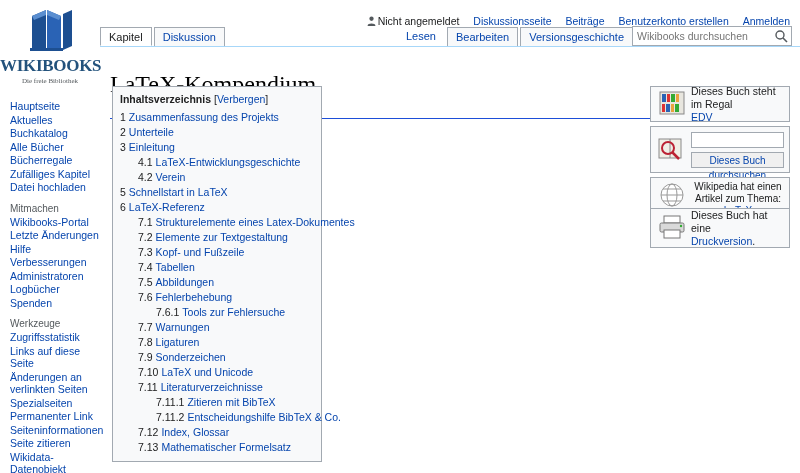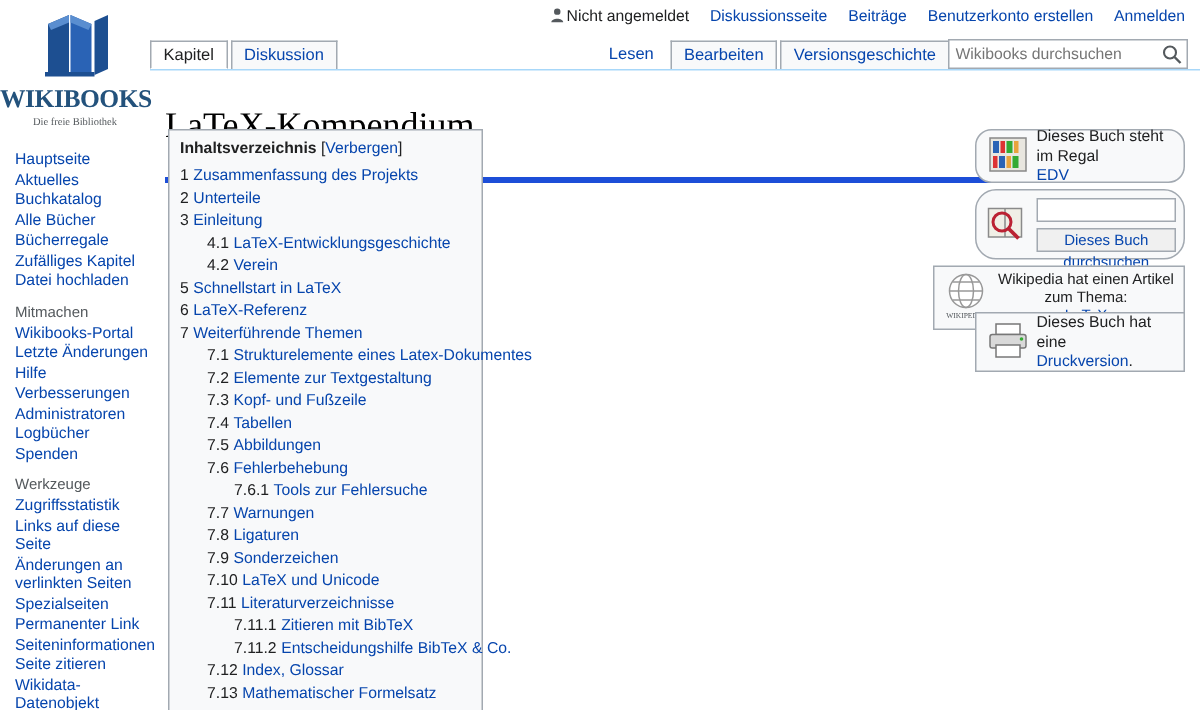--- a/index.html
+++ b/index.html
@@ -10,21 +10,21 @@
     background: #ffffff;
     font-family: "Liberation Sans", sans-serif;
     font-size: 11px;
     color: #202122;
   }
   a { color: #0645ad; text-decoration: none; }
 
   
   #topbar {
     position: absolute;
-    top: 0; left: 0; right: 0;
+    top: 10px; left: 0; right: 0;
     height: 20px;
     text-align: right;
     padding: 5px 10px 0 0;
     font-size: 10.5px;
     white-space: nowrap;
   }
   #topbar .t-item { margin-left: 11px; }
   #topbar .user-icon {
     display: inline-block;
     width: 9px; height: 10px;
@@ -124,21 +124,21 @@
 
   
   #page-title {
     position: absolute;
     left: 110px; top: 54px;
     font-family: "Liberation Serif", serif;
     font-size: 24px;
     font-weight: normal;
     color: #000;
     line-height: 28px;
-    border-bottom: 4px solid #1d4ed8;
+    border-bottom: 1px solid #1d4ed8;
     width: 560px;
     padding-bottom: 20px;
   }
 
   
   #sidebar {
     position: absolute;
     left: 0; top: 100px;
     width: 100px;
     font-size: 10.5px;
@@ -179,23 +179,23 @@
   .toc-num { color: #202122; margin-right: 3px; }
   .toc-row { white-space: nowrap; }
 
   
   .rbox {
     position: absolute;
     border: 1px solid #a2a9b1;
     background: #f8f9fa;
     font-size: 10.5px;
   }
-  #rbox-shelf { right: 10px; top: 86px; width: 140px; height: 36px; border-radius: 11px; }
-  #rbox-search { right: 10px; top: 126px; width: 140px; height: 47px; border-radius: 14px; }
-  #rbox-wikipedia { right: 10px; top: 177px; width: 168px; height: 43px; }
+  #rbox-shelf { right: 10px; top: 86px; width: 140px; height: 36px; }
+  #rbox-search { right: 10px; top: 126px; width: 140px; height: 47px; }
+  #rbox-wikipedia { right: 10px; top: 177px; width: 140px; height: 43px; }
   #rbox-print { right: 10px; top: 208px; width: 140px; height: 40px; }
   .rbox-inner { display: flex; height: 100%; align-items: center; padding: 3px 4px; }
   .rbox-icon { width: 34px; flex: 0 0 34px; text-align: center; }
   .rbox-text { flex: 1; line-height: 13px; padding-left: 2px; }
   .rbox-search-field {
     position: absolute;
     left: 40px; top: 5px;
     width: 93px; height: 16px;
     border: 1px solid #a2a9b1;
     background: #fff;
@@ -311,21 +311,20 @@
     <span class="toggle"><span>[</span><a href="#">Verbergen</a><span>]</span></span>
   </div>
 
   <div class="toc-row toc-l1"><span class="toc-num">1</span><a href="#">Zusammenfassung des Projekts</a></div>
   <div class="toc-row toc-l1"><span class="toc-num">2</span><a href="#">Unterteile</a></div>
   <div class="toc-row toc-l1"><span class="toc-num">3</span><a href="#">Einleitung</a></div>
   <div class="toc-row toc-l2"><span class="toc-num">4.1</span><a href="#">LaTeX-Entwicklungsgeschichte</a></div>
   <div class="toc-row toc-l2"><span class="toc-num">4.2</span><a href="#">Verein</a></div>
   <div class="toc-row toc-l1"><span class="toc-num">5</span><a href="#">Schnellstart in LaTeX</a></div>
   <div class="toc-row toc-l1"><span class="toc-num">6</span><a href="#">LaTeX-Referenz</a></div>
-  <div class="toc-row toc-l1"><span class="toc-num">7</span><a href="#">Weiterführende Themen</a></div>
   <div class="toc-row toc-l2"><span class="toc-num">7.1</span><a href="#">Strukturelemente eines Latex-Dokumentes</a></div>
   <div class="toc-row toc-l2"><span class="toc-num">7.2</span><a href="#">Elemente zur Textgestaltung</a></div>
   <div class="toc-row toc-l2"><span class="toc-num">7.3</span><a href="#">Kopf- und Fußzeile</a></div>
   <div class="toc-row toc-l2"><span class="toc-num">7.4</span><a href="#">Tabellen</a></div>
   <div class="toc-row toc-l2"><span class="toc-num">7.5</span><a href="#">Abbildungen</a></div>
   <div class="toc-row toc-l2"><span class="toc-num">7.6</span><a href="#">Fehlerbehebung</a></div>
   <div class="toc-row toc-l3"><span class="toc-num">7.6.1</span><a href="#">Tools zur Fehlersuche</a></div>
   <div class="toc-row toc-l2"><span class="toc-num">7.7</span><a href="#">Warnungen</a></div>
   <div class="toc-row toc-l2"><span class="toc-num">7.8</span><a href="#">Ligaturen</a></div>
   <div class="toc-row toc-l2"><span class="toc-num">7.9</span><a href="#">Sonderzeichen</a></div>

